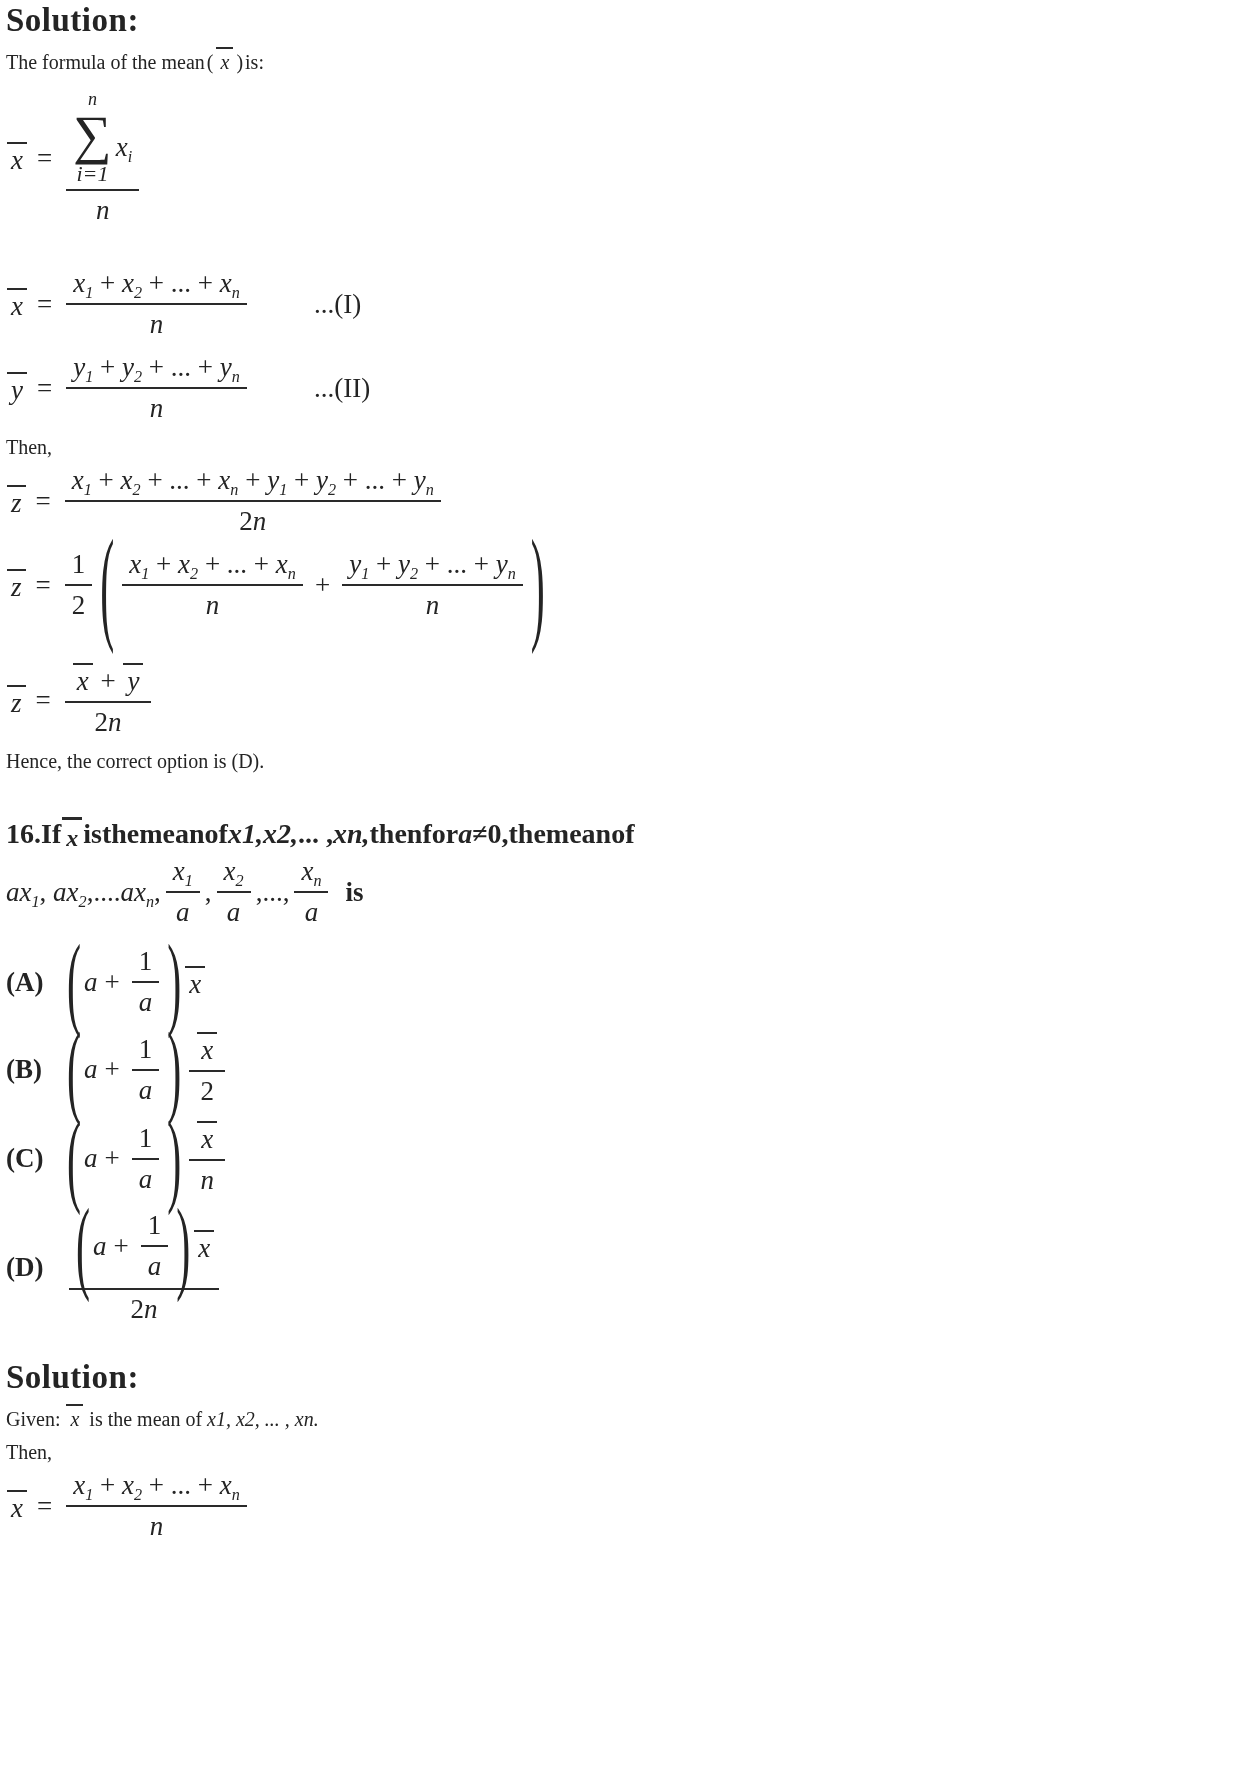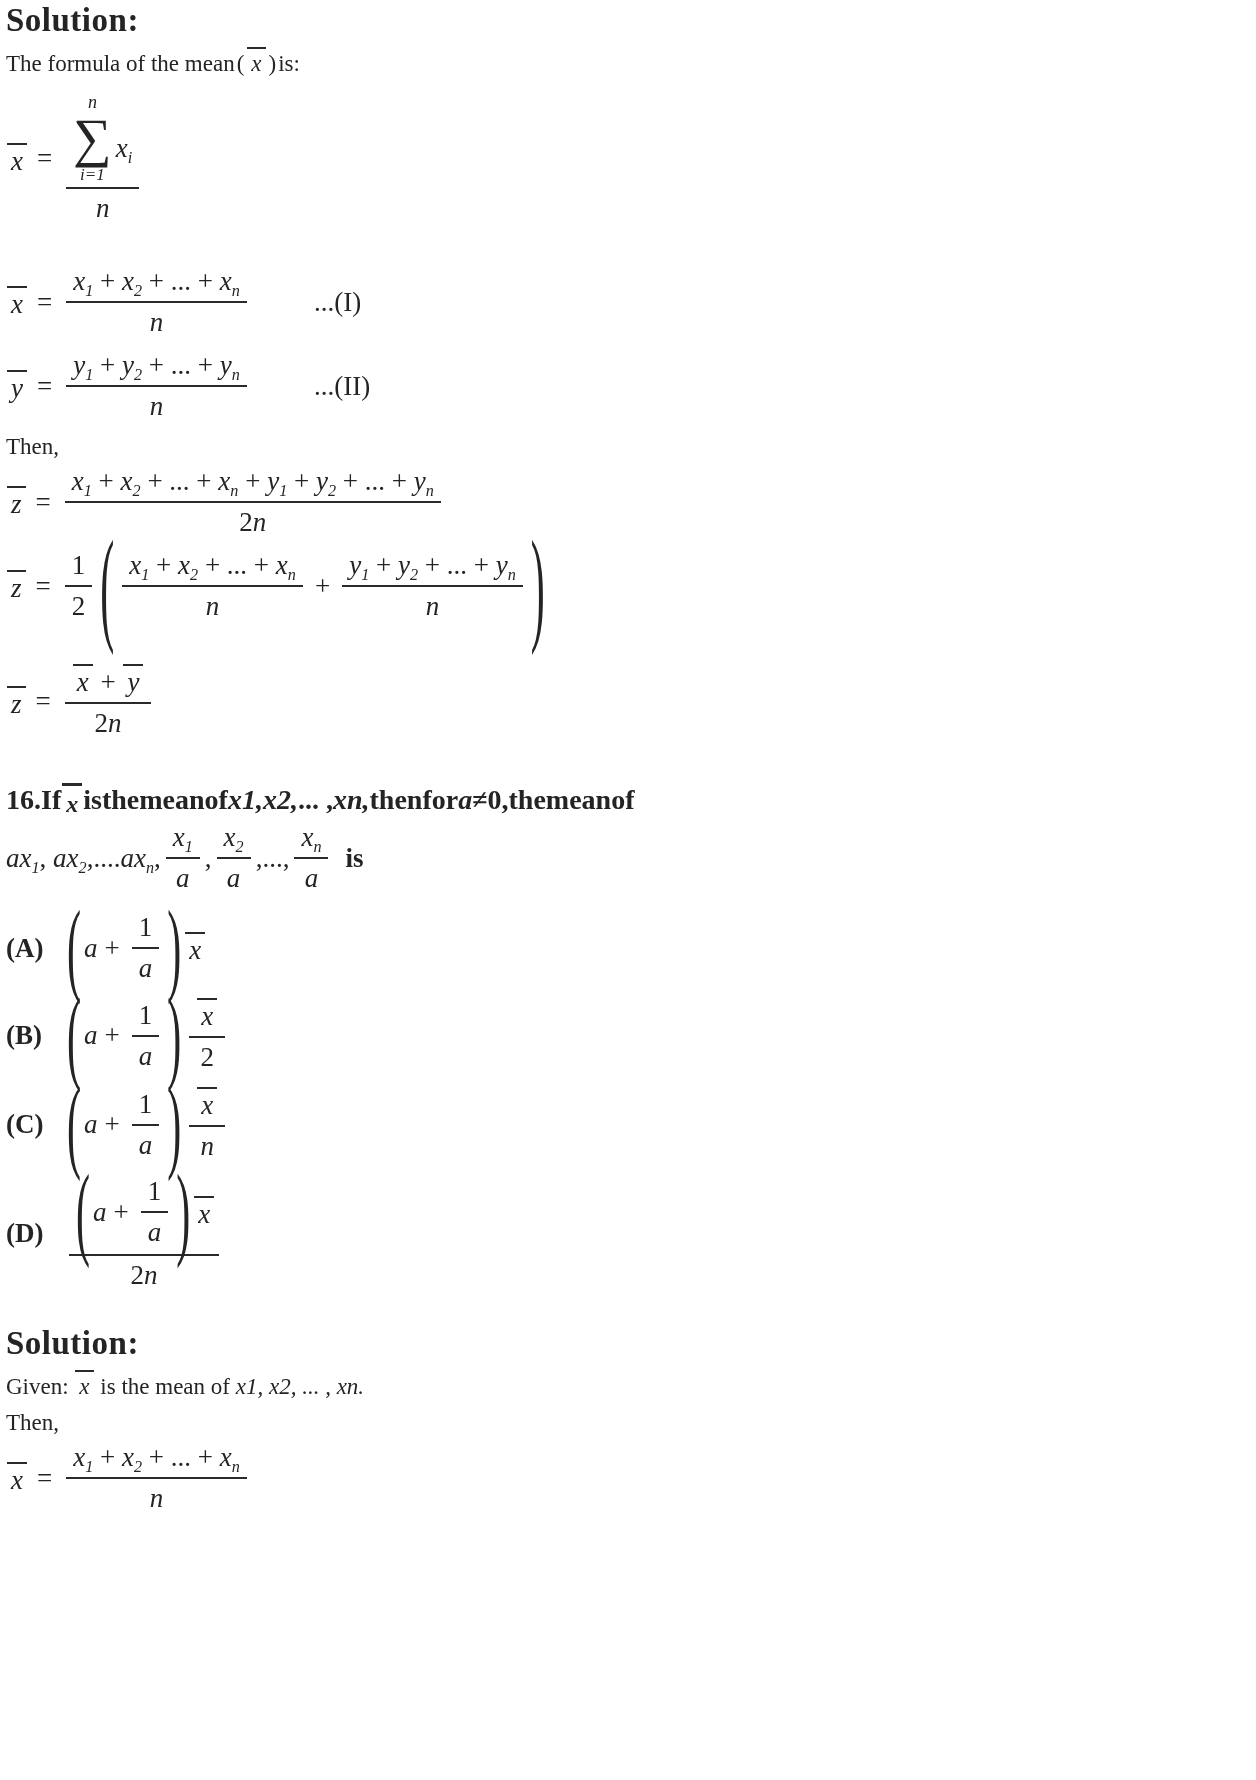--- a/index.html
+++ b/index.html
@@ -16,21 +16,21 @@
     box-sizing: border-box;
     padding: 2px 12px 0 6px;
   }
   .hd {
     font-size: 33px;
     font-weight: bold;
     margin: 0 0 8px 0;
     letter-spacing: 0.5px;
   }
   .line {
-    font-size: 23px;
+    font-size: 20px;
     margin: 0 0 10px 0;
   }
   .m  { font-style: italic; }
   .up { font-style: normal; }
   .tok.up { font-style: normal; }
   sub { font-size: 0.6em; line-height: 0; }
 
   
   .ovl {
     display: inline-block;
@@ -62,21 +62,21 @@
     vertical-align: middle;
   }
   .fn { padding: 0 7px 4px 7px; }
   .fd { border-top: 2px solid #2a2a2a; padding: 4px 7px 0 7px; }
 
   
   .sumrow { display: inline-flex; align-items: center; justify-content: center; }
   .sumstack { display: inline-flex; flex-direction: column; align-items: center; line-height: 1; }
   .sum-top { font-size: 18px; font-style: italic; margin-bottom: 2px; }
   .sum-sym { font-size: 54px; font-style: normal; line-height: 0.95; }
-  .sum-bot { font-size: 17px; font-style: italic; margin-top: 2px; }
+  .sum-bot { font-size: 22px; font-style: italic; margin-top: 2px; }
   .sum-arg { margin-left: 4px; margin-top: 20px; }
 
   
   .bp {
     font-style: normal;
     font-weight: normal;
     display: inline-block;
     font-size: 42px;
     line-height: 0.72;
     transform: scaleY(2.5);
@@ -200,20 +200,21 @@
 
   <div class="eqrow">
     <span class="ovl">z</span>
     <span class="rel">=</span>
     <span class="frac">
       <span class="fn"><span class="tok ovl">x</span><span class="tok up"> + </span><span class="tok ovl">y</span></span>
       <span class="fd"><span class="tok up">2</span><span class="tok">n</span></span>
     </span>
   </div>
 
+  <p class="line">Hence, the correct option is (D).</p>
 
   <p class="qline">
       <span class="tok up">16.</span>
       <span class="tok up">If</span>
       <span class="tok ovl">x</span>
       <span class="tok up">is</span>
       <span class="tok up">the</span>
       <span class="tok up">mean</span>
       <span class="tok up">of</span>
       <span class="tok">x1,</span>

